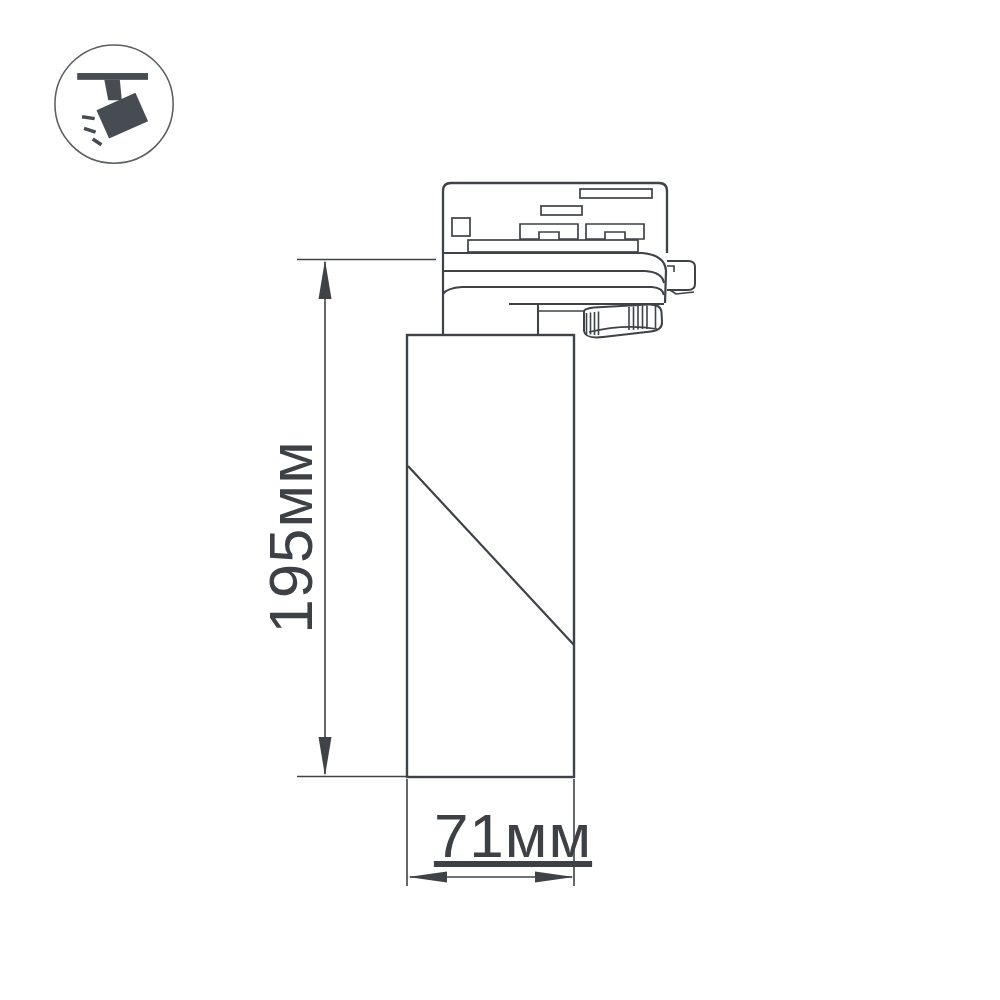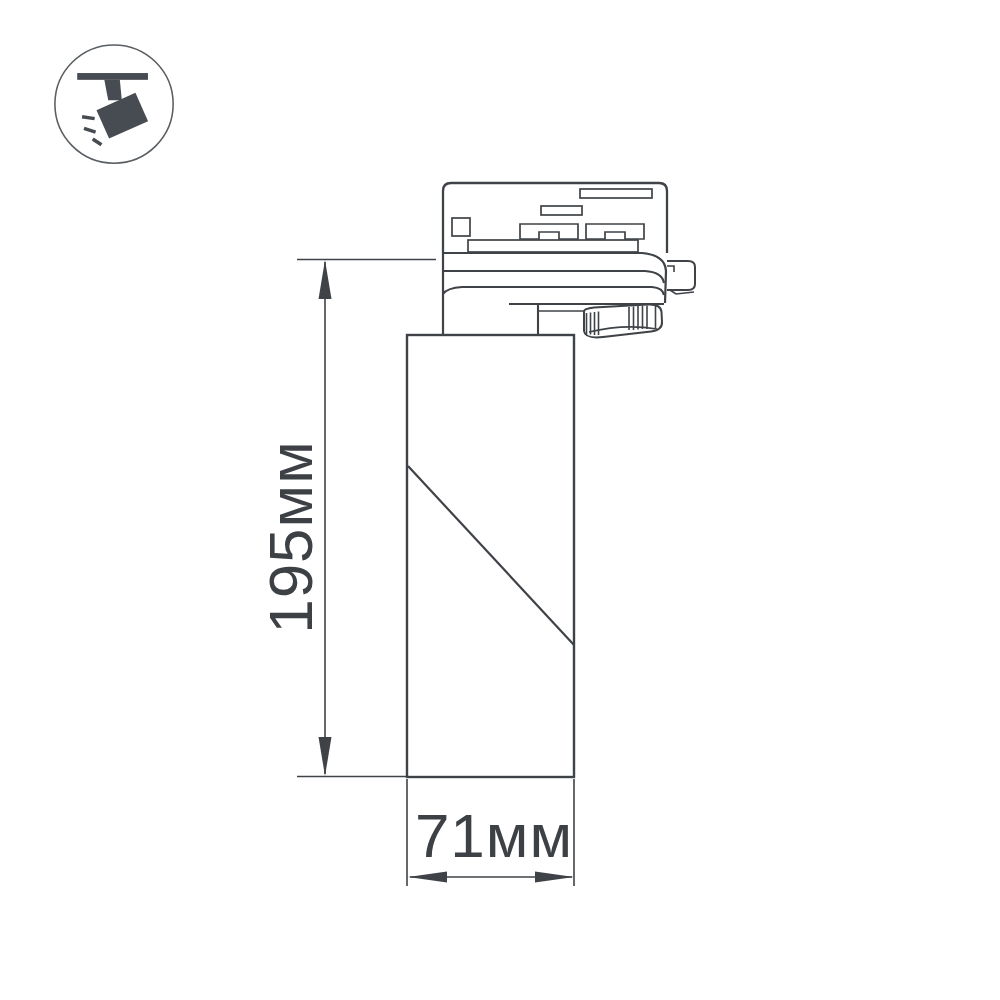--- a/index.html
+++ b/index.html
@@ -25,22 +25,23 @@
     font-size:62px;
     line-height:1;
     white-space:nowrap;
     letter-spacing:1px;
   }
   .dim-label-v{
     left:291px;top:537px;
     transform:translate(-50%,-50%) rotate(-90deg);
   }
   .dim-label-h{
-    left:494px;top:836px;
+    left:513px;top:836px;
     transform:translate(-50%,-50%);
+    text-decoration:underline;
   }
   svg{display:block;}
   .ln{stroke:var(--line,#3f4347);fill:none;}
 </style>
 </head>
 <body>
 
 <div class="stage">
 
   <div class="badge">

